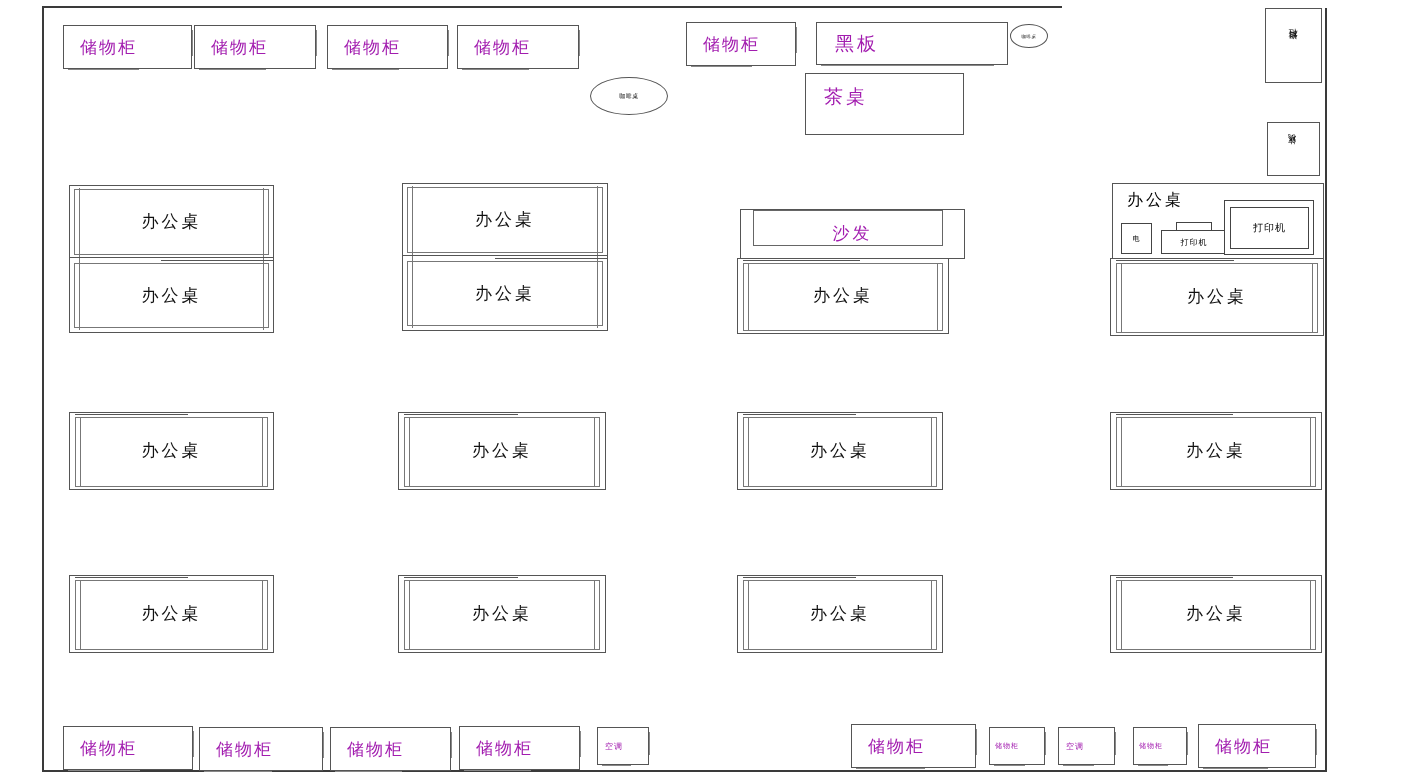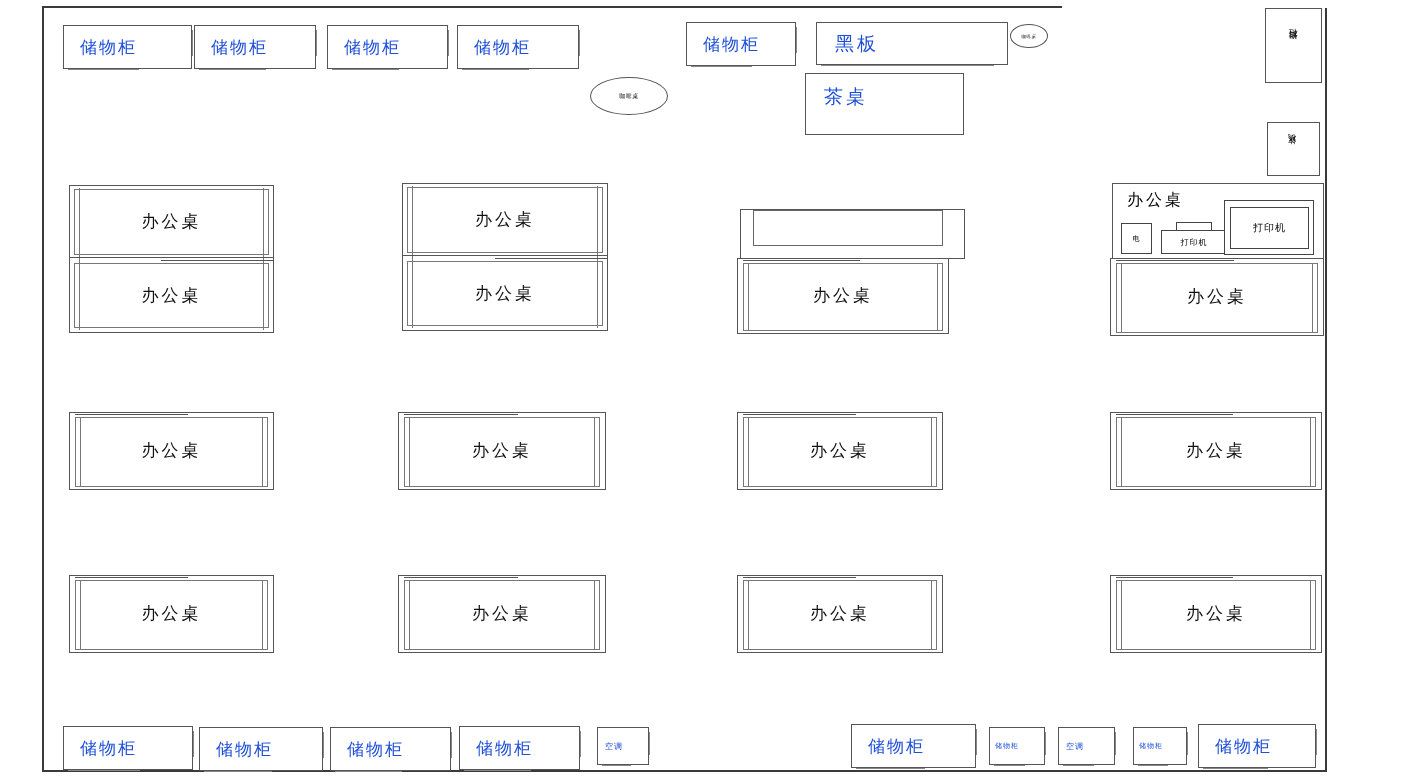--- a/index.html
+++ b/index.html
@@ -26,21 +26,21 @@
     position:absolute;
     border:1px solid #555;
     background:#ffffff;
     box-sizing:border-box;
     display:flex;
     align-items:center;
   }
   .fbox .lbl{
     display:block;
     white-space:nowrap;
-    color:#1d4ed8;
+    color:#a21caf;
   }
 
   
   .locker .lbl{padding-left:16px;font-size:17px;letter-spacing:2px;}
   .locker-sm .lbl{padding-left:7px;font-size:8px;letter-spacing:1px;}
   .locker-xs .lbl{padding-left:5px;font-size:7px;letter-spacing:1px;}
 
   
   .tick{
     position:absolute;
@@ -216,20 +216,21 @@
         <div class="inner" style="left: 5px; top: 78px; right: 5px; height: 65px;"></div>
         <div class="rail-l" style="left: 10px; top: 3px; height: 142px;"></div>
         <div class="rail-r" style="right: 10px; top: 3px; height: 142px;"></div>
         <div class="toprail" style="left: 0px; top: 72px; width: 206px;"></div>
         <div class="toprail" style="left: 92.7px; top: 75px; width: 113.3px;"></div>
         <div class="caption" style="top: 25px;">办公桌</div>
         <div class="caption" style="top: 99px;">办公桌</div>
       </div>
       <div class="fbox sofa" style="left: 740px; top: 209px; width: 225px; height: 50px;">
         <div style="position: absolute; left: 12px; top: 0px; width: 190px; height: 36px; border: 1px solid rgb(102, 102, 102); box-sizing: border-box;"></div>
+        <span class="lbl" style="position: absolute; left: 0px; top: 12px; width: 100%; text-align: center;">沙发</span>
       </div>
       <div class="desk" style="left: 737px; top: 258px; width: 212px; height: 76px;">
         <div class="outer"></div>
         <div class="inner" style="inset: 5px 6px 3px;"></div>
         <div class="rail-l" style="left: 11px; top: 5px; height: 68px;"></div>
         <div class="rail-r" style="right: 11px; top: 5px; height: 68px;"></div>
         <div class="toprail" style="left: 6px; top: 2px; width: 116.6px;"></div>
         <div class="caption" style="top: 26px;">办公桌</div>
       </div>
       <div class="station" style="left: 1112px; top: 183px; width: 212px; height: 76px;">

